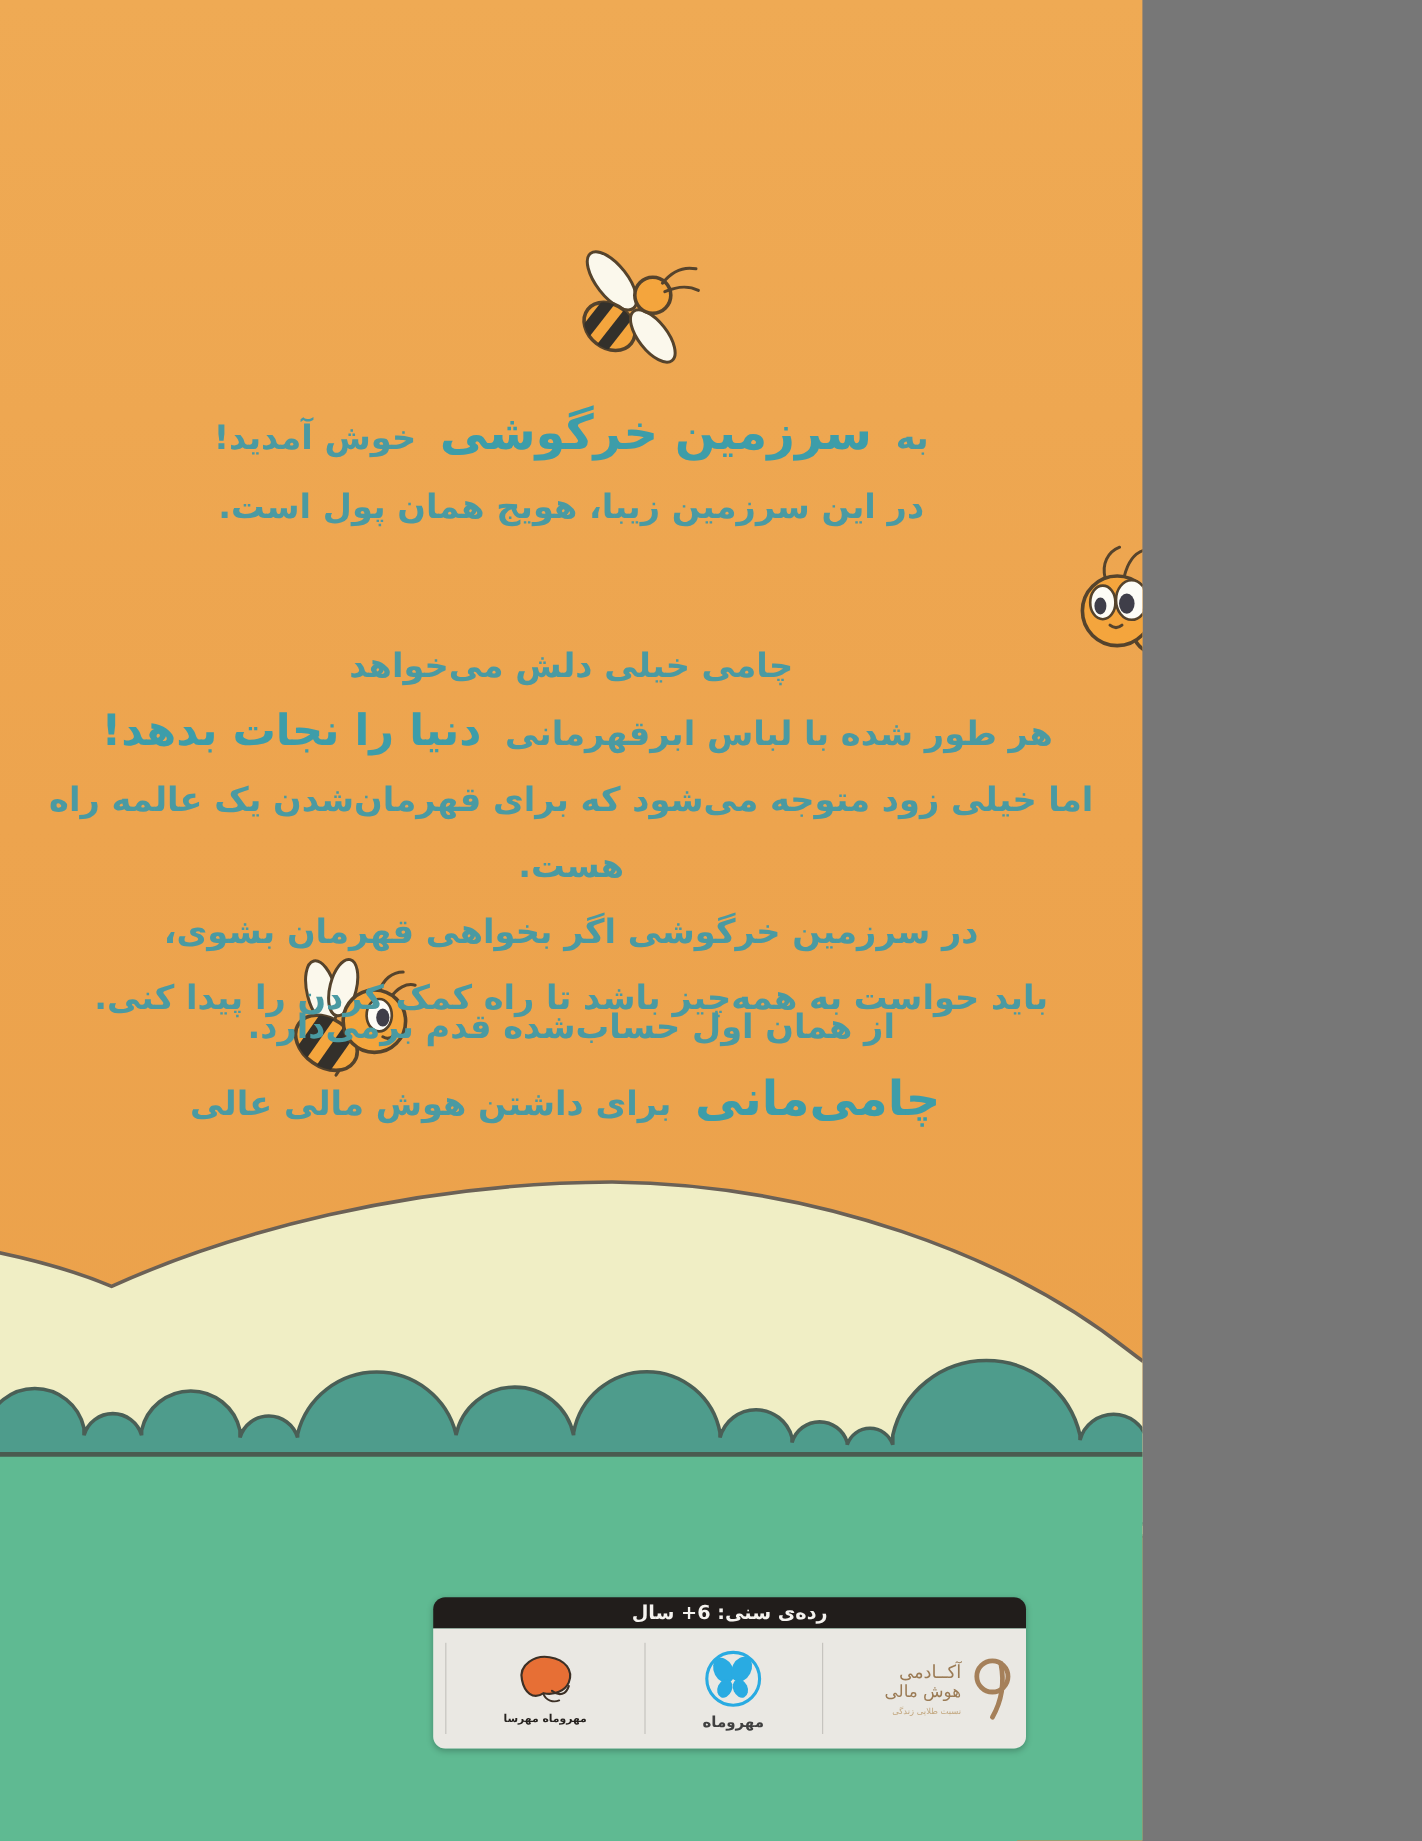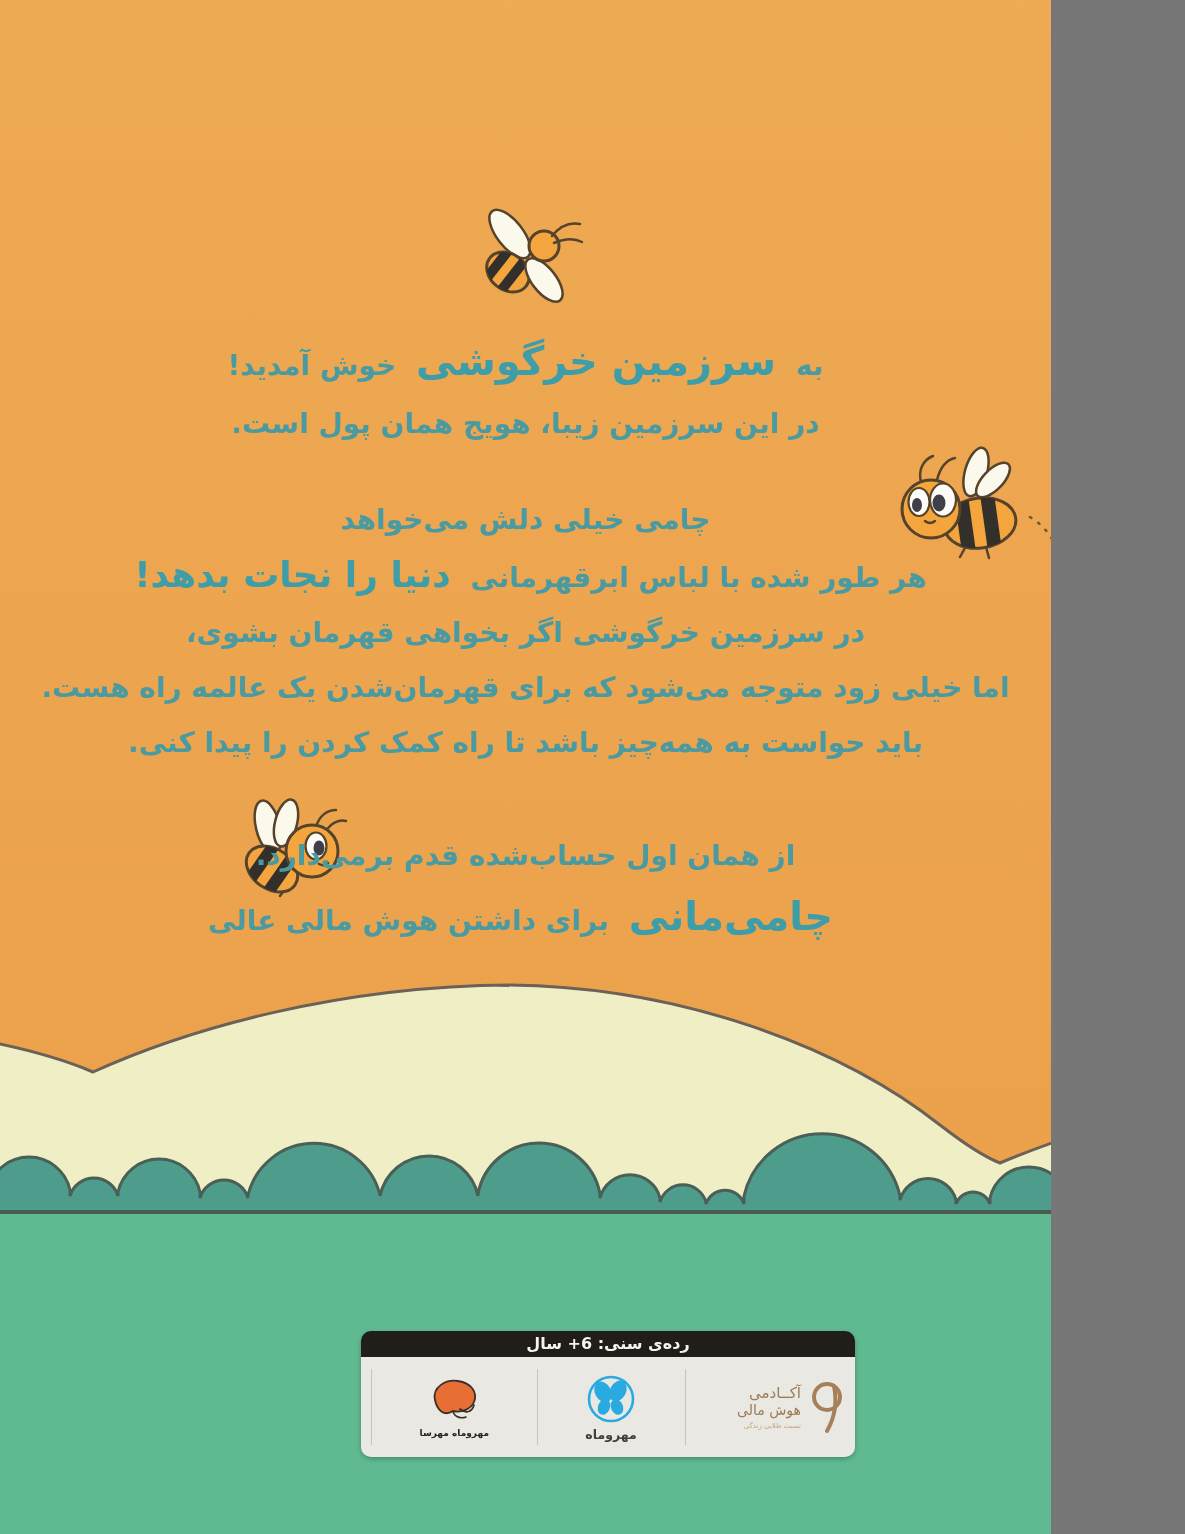--- a/index.html
+++ b/index.html
@@ -1,28 +1,28 @@
 <!DOCTYPE html>
 <html lang="fa"><head>
 <meta charset="utf-8">
 <style>
   html,body{margin:0;padding:0;background:#777;}
   .page{
-    position:relative; width:1051px; height:1534px; overflow:hidden;
+    position:relative; width:952px; height:1534px; overflow:hidden;
     background:linear-gradient(180deg,#EFAA54 0%, #EDA44E 45%, #EAA049 100%);
     font-family:"DejaVu Sans", sans-serif;
   }
   
   .blurb-line{
     position:absolute; left:0; width:100%;
     direction:rtl; text-align:center;
     color:#4A9AA2; font-weight:bold; font-size:28px;
   }
   .p1{top:332px; line-height:58px;}
-  .p2{top:492px; line-height:55px;}
+  .p2{top:527px; line-height:55px;}
   .p3{top:826px; line-height:60px;}
   .seg{vertical-align:baseline;}
   .seg-big{font-size:40px; color:#3D9DA9; margin:0 10px;}
   .seg-big2{font-size:36px; color:#3D9DA9; margin:0 10px;}
   
   .landscape{position:absolute; left:0; top:954px;}
   
   .bee{position:absolute;}
   .wing{fill:#FBF8EC; stroke:#55432C; stroke-width:2.5;}
   .bee-body{fill:#F4A53D; stroke:#55432C; stroke-width:3;}
@@ -191,22 +191,22 @@
     </div>
     <div>در این سرزمین زیبا، هویج همان پول است.</div>
   </div>
 
   <div class="blurb-line p2">
     <div>چامی خیلی دلش می‌خواهد</div>
     <div>
       <span class="seg">هر طور شده با لباس ابرقهرمانی</span>
       <span class="seg seg-big2">دنیا را نجات بدهد!</span>
     </div>
+    <div>اما خیلی زود متوجه می‌شود که برای قهرمان‌شدن یک عالمه راه هست.</div>
     <div>در سرزمین خرگوشی اگر بخواهی قهرمان بشوی،</div>
-    <div>اما خیلی زود متوجه می‌شود که برای قهرمان‌شدن یک عالمه راه هست.</div>
     <div>باید حواست به همه‌چیز باشد تا راه کمک کردن را پیدا کنی.</div>
   </div>
 
   <div class="blurb-line p3">
     <div>از همان اول حساب‌شده قدم برمی‌دارد.</div>
     <div>
       <span class="seg seg-big">چامی‌مانی</span>
       <span class="seg">برای داشتن هوش مالی عالی</span>
     </div>
   </div>

